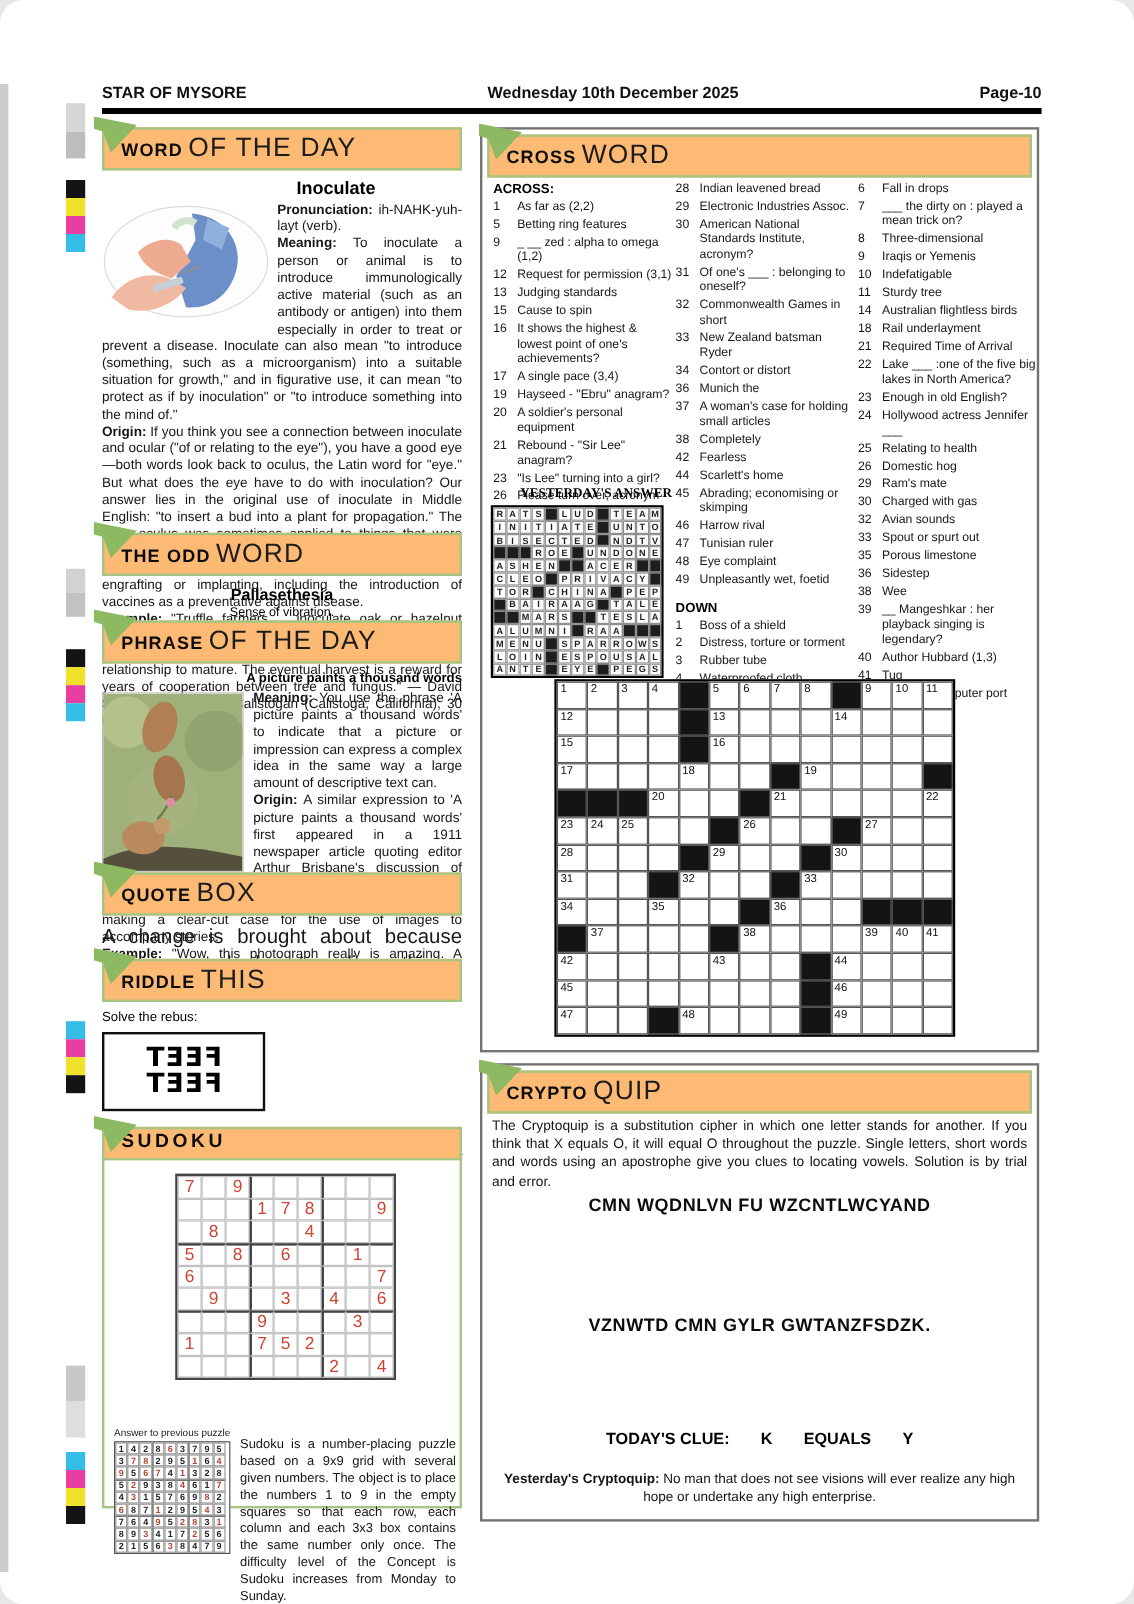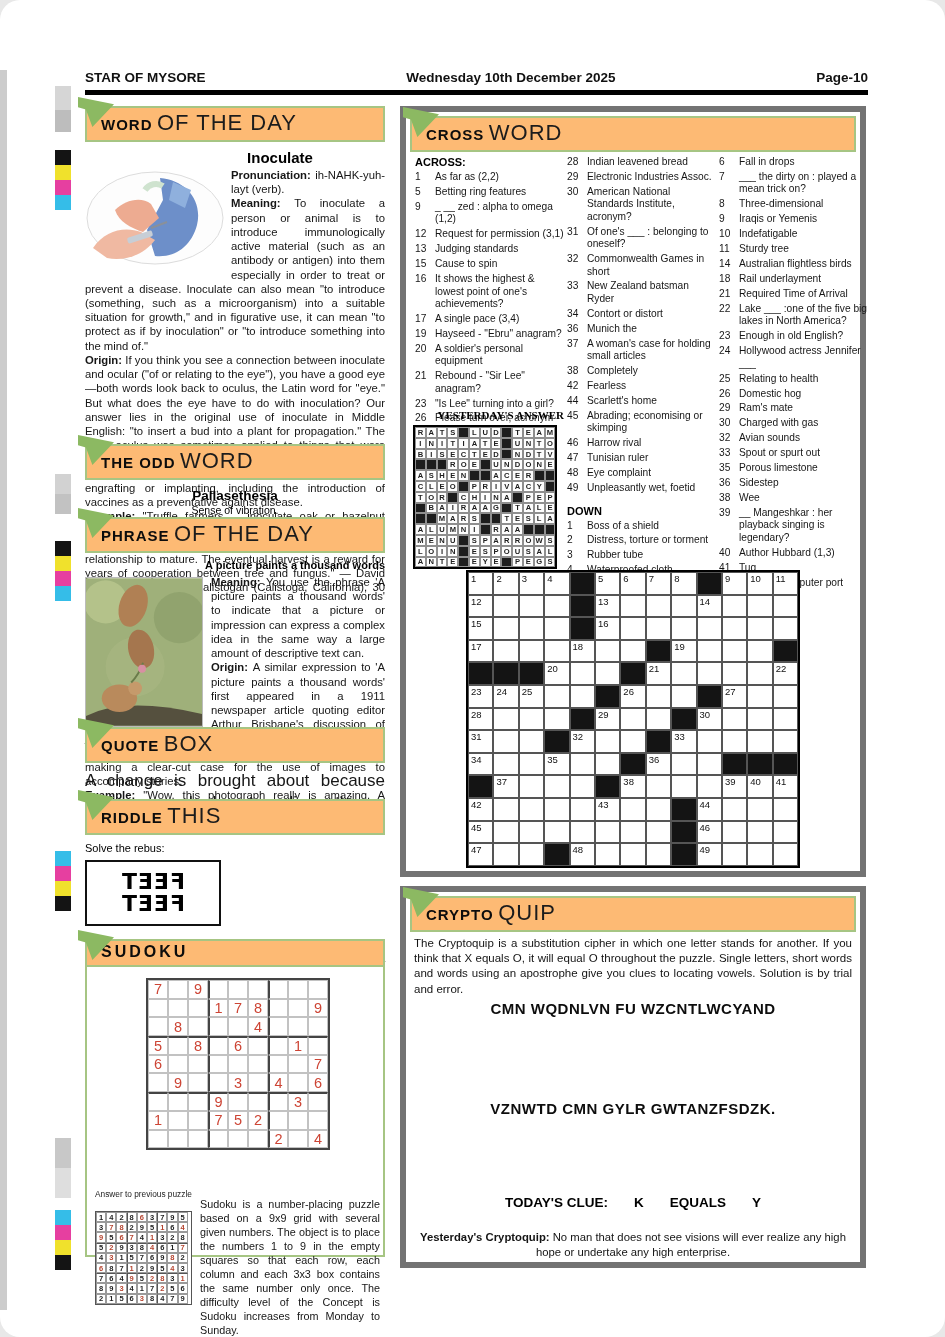--- a/index.html
+++ b/index.html
@@ -44,29 +44,29 @@
   .riddle-prompt { font-size:11px; margin-top:7px; }
   .rebus-box { width:136px; height:66px; border:2px solid #111; margin-top:6px; display:flex; flex-direction:column; align-items:center; justify-content:center; }
   .rebus-line { transform:scaleX(-1); font-weight:bold; font-size:22px; letter-spacing:1px; line-height:1.0; font-family:"DejaVu Sans", sans-serif; }
   .rebus-answer { position:absolute; right:0; top:160px; transform:rotate(180deg); font-style:italic; font-weight:bold; font-size:11px; }
 
   
   .sudoku-body { border:2px solid #a6c583; margin-top:-2px; height:292px; position:relative; background:#fff; }
   .sgrid { position:absolute; left:59px; top:11px; display:grid; grid-template-columns:repeat(9,20px); grid-auto-rows:18.7px; border:2px solid #444; background:#fff; }
   .scell { border:1px solid #c2c2c2; display:flex; align-items:center; justify-content:center; font-size:14.5px; color:#cd4434; }
   .scell.vt { border-left:2px solid #444; } .scell.ht { border-top:2px solid #444; }
-  .sud-ans-label { font-size:8.3px; color:#222; margin-bottom:12px; }
+  .sud-ans-label { font-size:8.3px; color:#222; margin-bottom:2px; }
   .mgrid { display:grid; grid-template-columns:repeat(9,10.2px); grid-auto-rows:10.2px; border:1.5px solid #555; background:#fff; }
   .mcell { border:0.5px solid #9a9a9a; display:flex; align-items:center; justify-content:center; font-size:7.5px; font-weight:bold; color:#222; }
   .mcell.red { color:#b5442f; }
   .mcell.vt { border-left:1.5px solid #555; } .mcell.ht { border-top:1.5px solid #555; }
   .sud-desc { font-size:10.8px; line-height:1.3; text-align:justify; color:#161616; }
 
   
-  .bigbox { border:6px solid #737373; background:#fff; }
+  .bigbox { border:2px solid #737373; background:#fff; }
   .clue-col { position:absolute; top:44px; }
   .clue-head { font-size:11px; font-weight:bold; margin-bottom:3px; }
   .clue { display:flex; margin-bottom:2.5px; }
   .clue .cn { width:20px; flex:0 0 20px; font-size:10.2px; color:#161616; }
   .clue .ct { font-size:10.2px; line-height:1.22; color:#161616; }
   .y-label { font-size:11px; font-weight:bold; text-align:right;font-family:Liberation Serif, serif; }
   .ygrid { display:grid; grid-template-columns:repeat(13,10.8px); grid-auto-rows:10.8px; border:2px solid #000; background:#fff; }
   .ycell { border:0.5px solid #8f8f8f; background:#fdfdfd; display:flex; align-items:center; justify-content:center; font-size:7.6px; font-weight:bold; color:#1d1d1d; }
   .ycell.blk { background:#1d1d1d; }
   .xgrid { display:grid; grid-template-columns:repeat(13,25.4px); grid-auto-rows:22.6px; border:2px solid #000; background:#fff; }

